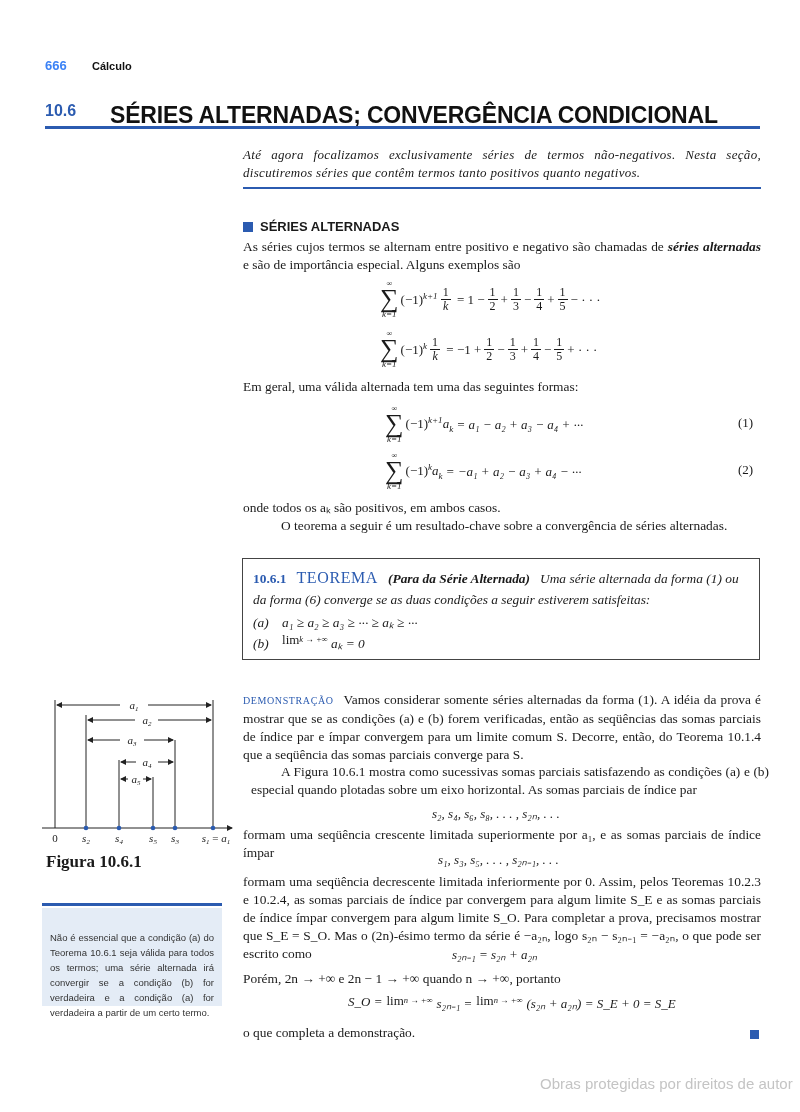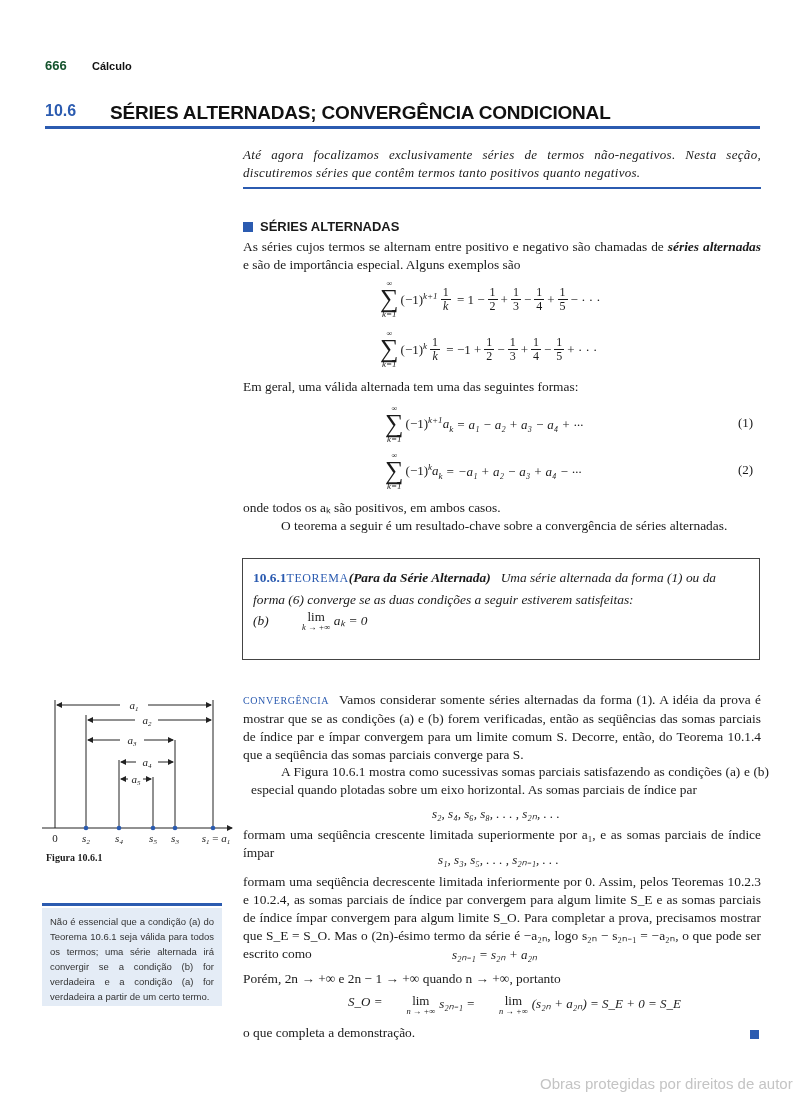--- a/index.html
+++ b/index.html
@@ -2,24 +2,24 @@
 <html><head>
 <meta charset="utf-8">
 <style>
   html, body { margin: 0; padding: 0; }
   body {
     width: 800px; height: 1112px; background: #ffffff; position: relative;
     font-family: "Liberation Serif", serif; color: #1a1a1a; overflow: hidden;
   }
   .abs { position: absolute; }
   .sans { font-family: "Liberation Sans", sans-serif; }
-  .header-num { left: 45px; top: 58px; font-size: 13px; font-weight: bold; color: #14532d; }
+  .header-num { left: 45px; top: 58px; font-size: 13px; font-weight: bold; color: #3b82f6; }
   .header-title { left: 92px; top: 60px; font-size: 11px; font-weight: bold; color: #111; }
   .sec-num { left: 45px; top: 102px; font-size: 16px; font-weight: bold; color: #2b5bb0; }
-  .sec-title { left: 110px; top: 102px; font-size: 19px; font-weight: bold; color: #111; letter-spacing: -0.2px; }
+  .sec-title { left: 110px; top: 102px; font-size: 23px; font-weight: bold; color: #111; letter-spacing: -0.2px; }
   .sec-rule { left: 45px; top: 126px; width: 715px; height: 3px; background: #2b5bb0; }
   .intro { left: 243px; top: 146px; width: 518px; font-size: 13px; font-style: italic; line-height: 18px; text-align: justify; letter-spacing: 0.3px; }
   .intro-rule { left: 243px; top: 187px; width: 518px; height: 2px; background: #2b5bb0; }
   .subsec { left: 243px; top: 219px; font-size: 13px; font-weight: bold; }
   .subsec .sq { display: inline-block; width: 10px; height: 10px; background: #2b5bb0; margin-right: 7px; vertical-align: -1px; }
   .para { left: 243px; width: 518px; font-size: 13.4px; line-height: 18px; text-align: justify; }
   .indent { text-indent: 30px; margin-left: 8px; }
   .math { font-family: "Liberation Serif", serif; font-size: 13px; }
   .eqrow { position: absolute; display: flex; align-items: center; }
   .sum { display: inline-flex; flex-direction: column; align-items: center; line-height: 1; margin-right: 2px; }
@@ -27,29 +27,29 @@
   .sum .sig { font-size: 26px; line-height: 22px; }
   .sum .bot { font-size: 9px; font-style: italic; }
   .frac { display: inline-flex; flex-direction: column; align-items: center; margin: 0 3px; font-size: 12px; line-height: 13px; vertical-align: middle; }
   .frac .n { border-bottom: 1px solid #1a1a1a; padding: 0 2px; }
   .frac .d { font-style: normal; }
   .eqtag { position: absolute; left: 738px; font-size: 13px; }
   sup, sub { font-size: 9px; }
   i { font-style: italic; }
   .thm-box { left: 242px; top: 558px; width: 518px; height: 102px; border: 1.5px solid #444; box-sizing: border-box; padding: 8px 10px; font-size: 13.4px; line-height: 21px; }
   .thm-box .lbl { color: #2b5bb0; font-weight: bold; margin-top: 20px; }
-  .thm-box .kw { color: #2b5bb0; font-size: 12px; letter-spacing: 0.6px; margin: 0 0; }
-  .lim { display: inline-flex; flex-direction: column; align-items: center; line-height: 1; vertical-align: top; margin-left: 20px; }
+  .thm-box .kw { color: #2b5bb0; font-size: 16px; letter-spacing: 0.6px; margin: 0 10px; }
+  .lim { display: inline-flex; flex-direction: row; align-items: center; line-height: 1; vertical-align: top; }
   .lim .l { font-size: 13px; }
   .lim .u { font-size: 8.5px; font-style: italic; }
   .demo-kw { color: #2b5bb0; font-size: 10px; letter-spacing: 0.6px; margin-right: 10px; }
   .fig { left: 40px; top: 695px; width: 200px; height: 170px; }
-  .fig-caption { left: 46px; top: 852px; font-size: 10px; font-weight: bold; }
+  .fig-caption { left: 46px; top: 852px; font-size: 17px; font-weight: bold; }
   .note-rule { left: 42px; top: 903px; width: 180px; height: 3px; background: #2b5bb0; }
-  .note { left: 42px; top: 908px; width: 180px; height: 98px; background: #e4ecf6; padding: 6px 8px; box-sizing: border-box; font-family: "Liberation Sans", sans-serif; font-size: 9.5px; line-height: 15px; color: #333; text-align: justify; }
+  .note { left: 42px; top: 908px; width: 180px; height: 98px; background: #e4ecf6; padding: 22px 8px; box-sizing: border-box; font-family: "Liberation Sans", sans-serif; font-size: 9.5px; line-height: 15px; color: #333; text-align: justify; }
   .qed { left: 750px; top: 1030px; width: 9px; height: 9px; background: #2b5bb0; }
   .watermark { left: 540px; top: 1075px; font-family: "Liberation Sans", sans-serif; font-size: 15px; color: #c4c4c4; }
 </style>
 </head>
 <body>
 
 <div class="abs sans header-num">666</div>
 <div class="abs sans header-title">Cálculo</div>
 
 <div class="abs sans sec-num">10.6</div>
@@ -156,20 +156,23 @@
   <i>= −a₁ + a₂ − a₃ + a₄ − ···</i>
 </div>
 <div class="abs eqtag" style="top:462px;">(2)</div>
 
 <div class="abs para" style="top:499px;">onde todos os aₖ são positivos, em ambos casos.</div>
 <div class="abs para indent" style="top:517px;">O teorema a seguir é um resultado-chave sobre a convergência de séries alternadas.</div>
 
 <div class="abs thm-box">
   <div>
     <span class="lbl">10.6.1</span><span class="kw">TEOREMA</span><b><i>(Para da Série Alternada)</i></b>&nbsp;&nbsp;&nbsp;<i>Uma série alternada da forma (1) ou da forma (6) converge se as duas condições a seguir estiverem satisfeitas:</i>
+  </div>
+  <div style="margin-top:2px;">
+    <i>(a)</i>&nbsp;&nbsp;&nbsp;&nbsp;<i>a₁ ≥ a₂ ≥ a₃ ≥ ··· ≥ aₖ ≥ ···</i>
   </div>
   <div>
     <i>(b)</i>&nbsp;&nbsp;&nbsp;&nbsp;<span class="lim">
         <span class="l">lim</span>
         <span class="u">k → +∞</span>
       </span>&nbsp;<i>aₖ = 0</i>
   </div>
 </div>
 
 <svg class="abs fig" viewBox="0 0 200 170">
@@ -220,21 +223,21 @@
     <text x="135" y="147">s<tspan font-size="7" dy="2">3</tspan></text>
     <text x="176" y="147">s<tspan font-size="7" dy="2">1</tspan><tspan dy="-2" font-style="normal"> = </tspan>a<tspan font-size="7" dy="2">1</tspan></text>
   </g>
 </svg>
 <div class="abs fig-caption">Figura 10.6.1</div>
 
 <div class="abs note-rule"></div>
 <div class="abs note">Não é essencial que a condição (a) do Teorema 10.6.1 seja válida para todos os termos; uma série alternada irá convergir se a condição (b) for verdadeira e a condição (a) for verdadeira a partir de um certo termo.</div>
 
 <div class="abs para" style="top:691px;">
-  <span class="demo-kw">CONVERGÊNCIA</span><span>Vamos considerar somente séries alternadas da forma (1). A idéia da prova é mostrar que se as condições (a) e (b) forem verificadas, então as seqüências das somas parciais de índice par e ímpar convergem para um limite comum S. Decorre, então, do Teorema 10.1.4 que a seqüência das somas parciais converge para S.</span>
+  <span class="demo-kw">DEMONSTRAÇÃO</span><span>Vamos considerar somente séries alternadas da forma (1). A idéia da prova é mostrar que se as condições (a) e (b) forem verificadas, então as seqüências das somas parciais de índice par e ímpar convergem para um limite comum S. Decorre, então, do Teorema 10.1.4 que a seqüência das somas parciais converge para S.</span>
 </div>
 <div class="abs para indent" style="top:763px;">A Figura 10.6.1 mostra como sucessivas somas parciais satisfazendo as condições (a) e (b) especial quando plotadas sobre um eixo horizontal. As somas parciais de índice par</div>
 <div class="abs math" style="left:432px; top:804px; font-style:italic;">s₂, s₄, s₆, s₈, . . . , s₂ₙ, . . .</div>
 <div class="abs para" style="top:826px;">formam uma seqüência crescente limitada superiormente por a₁, e as somas parciais de índice ímpar</div>
 <div class="abs math" style="left:438px; top:850px; font-style:italic;">s₁, s₃, s₅, . . . , s₂ₙ₋₁, . . .</div>
 <div class="abs para" style="top:873px;">formam uma seqüência decrescente limitada inferiormente por 0. Assim, pelos Teoremas 10.2.3 e 10.2.4, as somas parciais de índice par convergem para algum limite S_E e as somas parciais de índice ímpar convergem para algum limite S_O. Para completar a prova, precisamos mostrar que S_E = S_O. Mas o (2n)-ésimo termo da série é −a₂ₙ, logo s₂ₙ − s₂ₙ₋₁ = −a₂ₙ, o que pode ser escrito como</div>
 <div class="abs math" style="left:452px; top:945px; font-style:italic;">s₂ₙ₋₁ = s₂ₙ + a₂ₙ</div>
 <div class="abs para" style="top:970px;">Porém, 2n → +∞ e 2n − 1 → +∞ quando n → +∞, portanto</div>
 <div class="abs math" style="left:348px; top:994px; display:flex; align-items:flex-start; gap:4px;">
   <i>S_O =</i>

